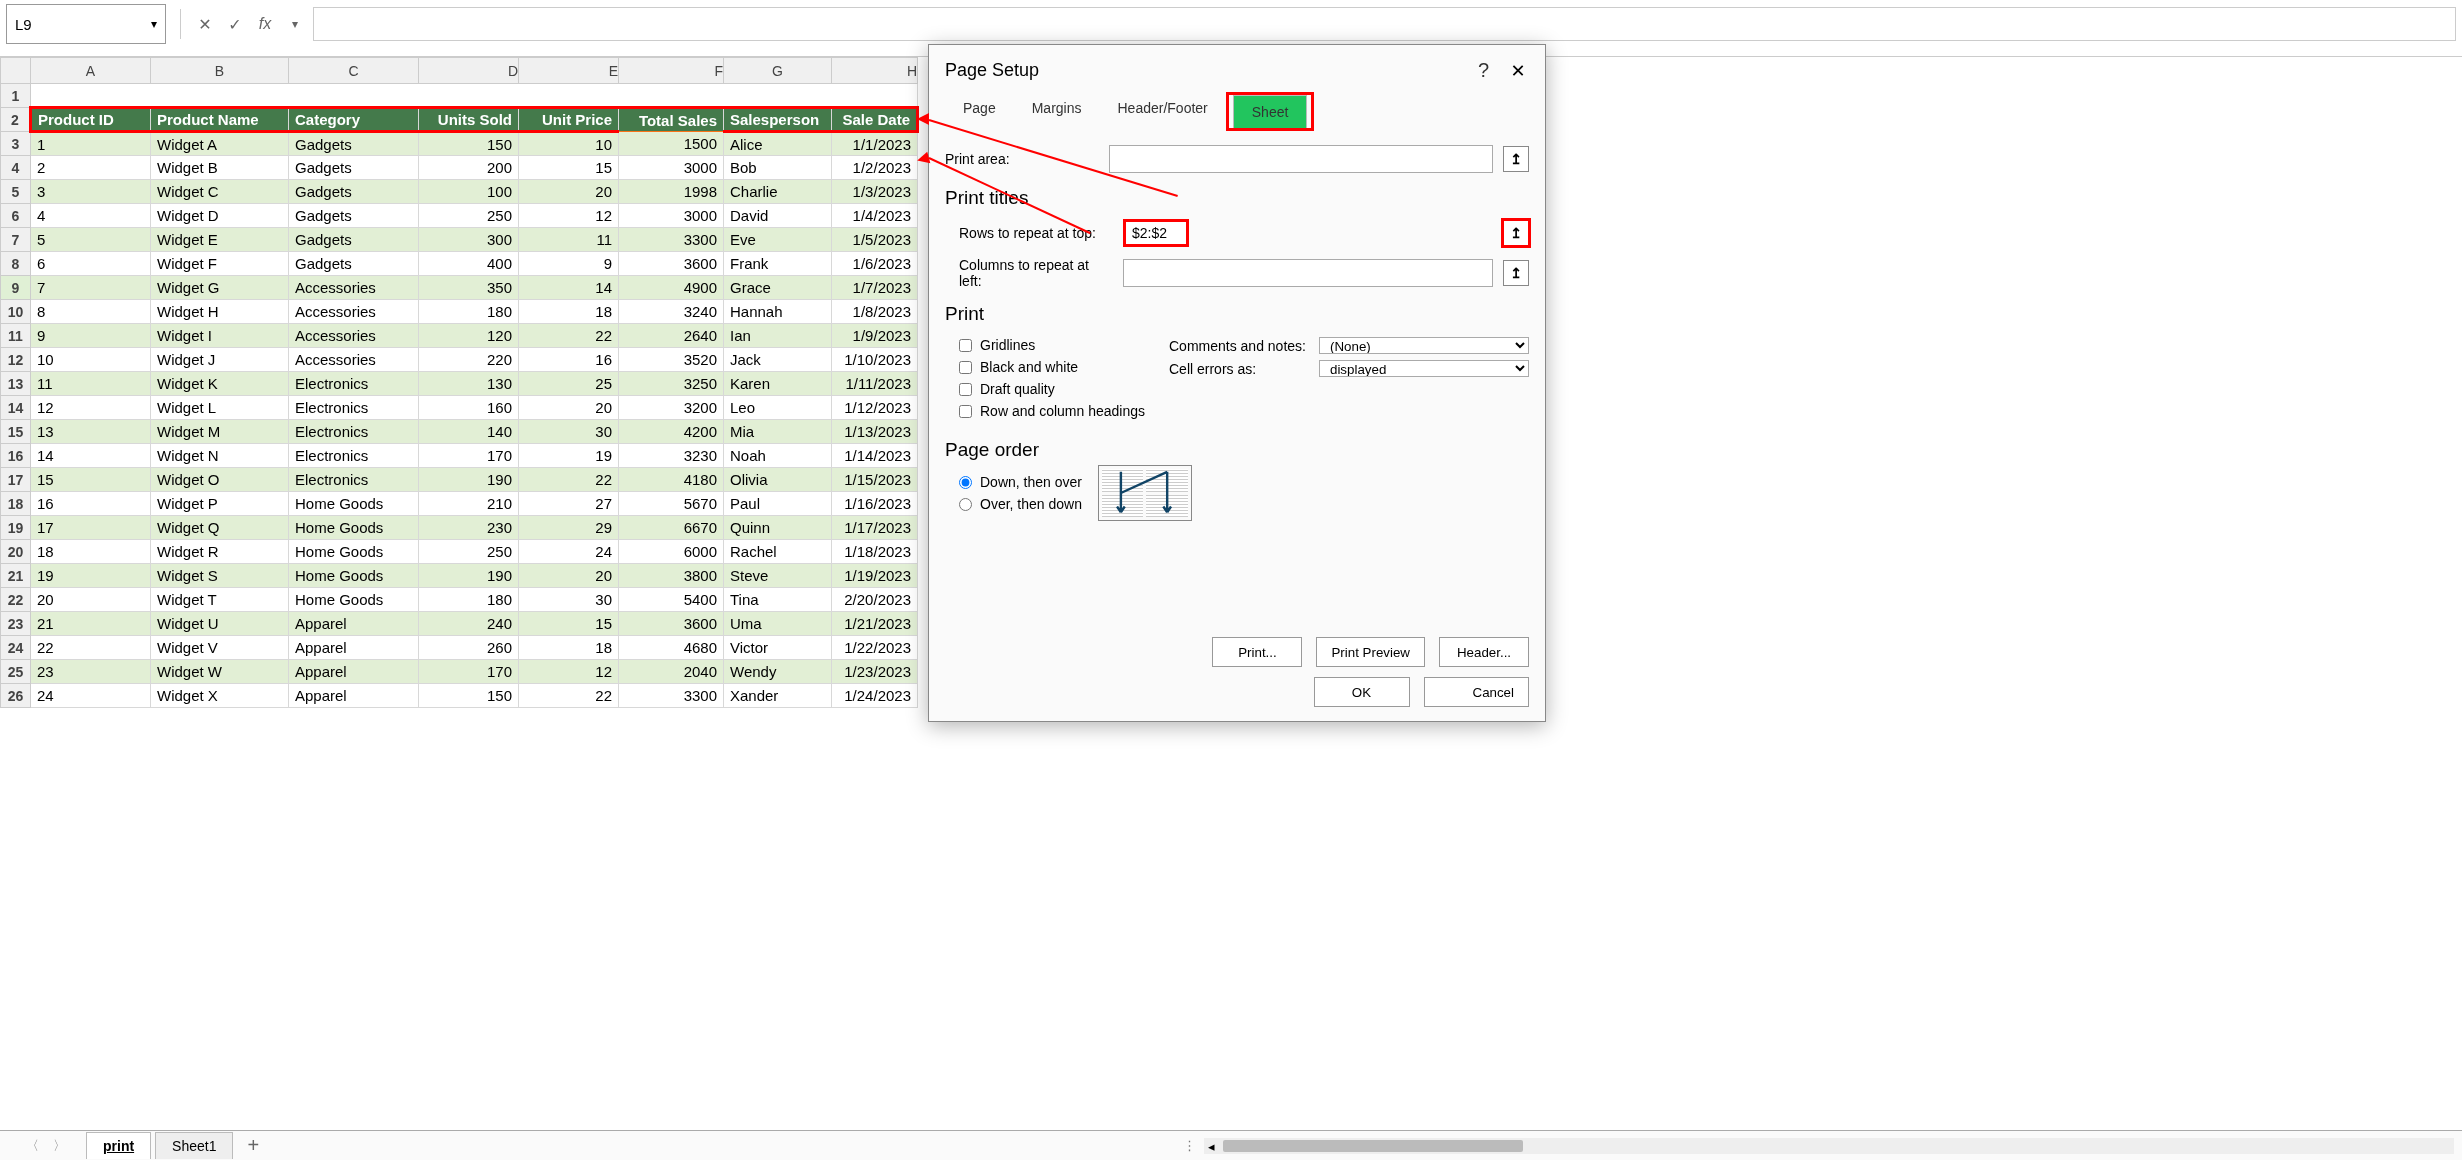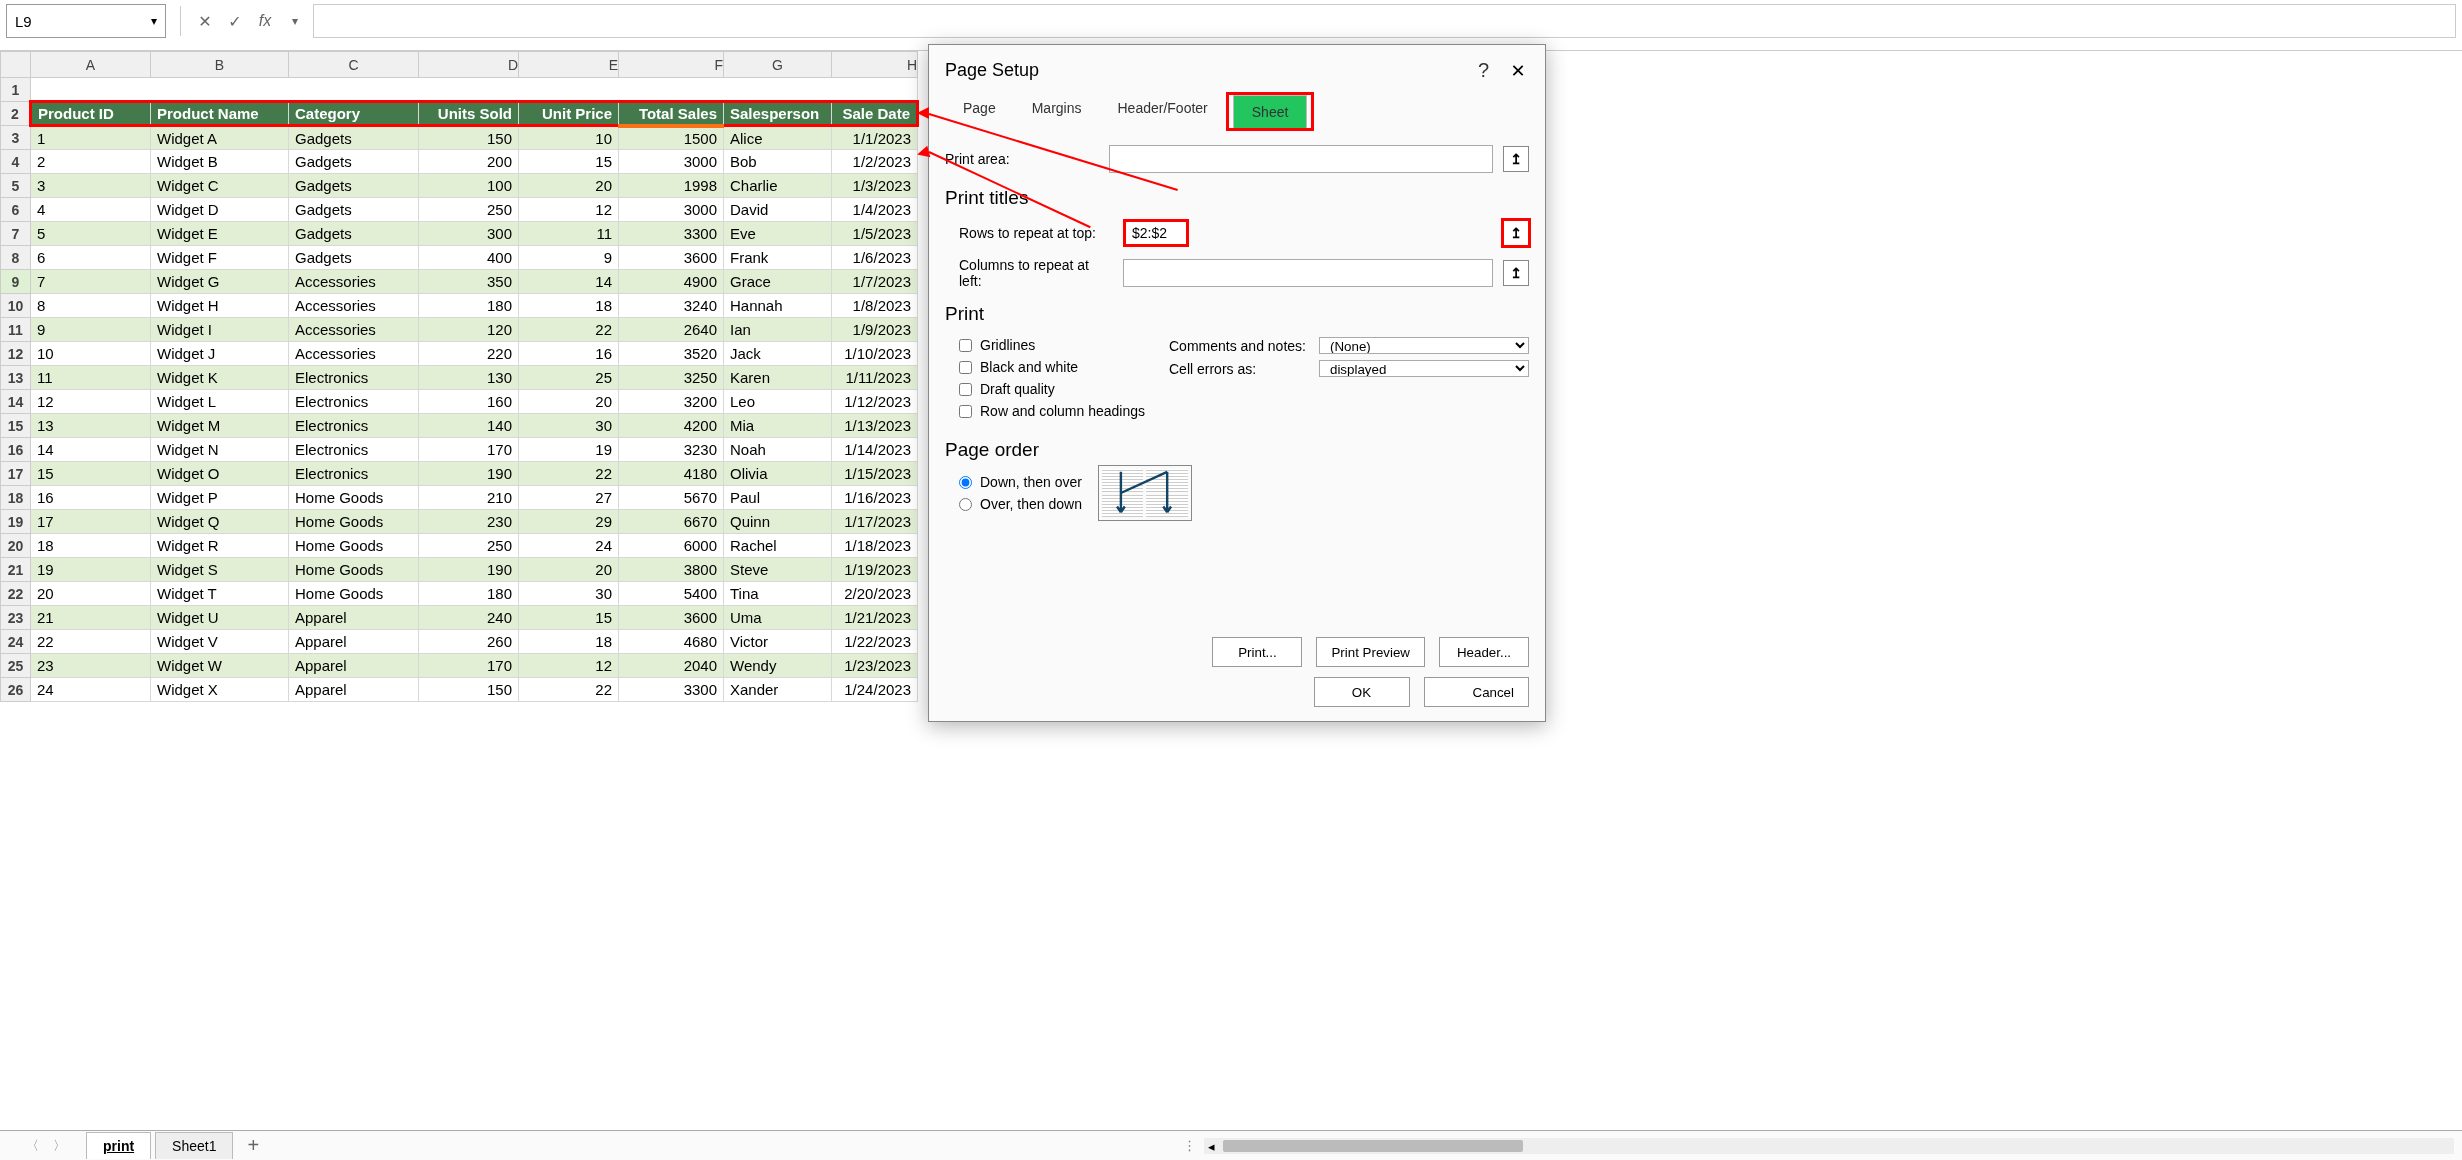--- a/index.html
+++ b/index.html
@@ -1,20 +1,20 @@
 <!DOCTYPE html>
 <html><head>
 <meta charset="utf-8">
 <style>
   * { box-sizing: border-box; margin: 0; padding: 0; }
   body { font-family: "Segoe UI", Arial, sans-serif; font-size: 13px; background: #fff; overflow: hidden; width: 2462px; height: 1160px; position: relative; }
 
   
   .fbar { display: flex; align-items: center; gap: 8px; padding: 4px 6px 12px 6px; border-bottom: 1px solid #ccc; background: #fff; }
-  .name-box { width: 160px; height: 34px; border: 1px solid #999; display: flex; align-items: center; padding: 0 8px; justify-content: space-between; font-size: 15px; }
+  .name-box { width: 160px; height: 40px; border: 1px solid #999; display: flex; align-items: center; padding: 0 8px; justify-content: space-between; font-size: 15px; }
   .fbar-ctl { display: flex; align-items: center; gap: 10px; }
   .fbar-btn { width: 20px; height: 20px; display: flex; align-items: center; justify-content: center; color: #666; font-size: 16px; }
   .formula-input { flex: 1; height: 34px; border: 1px solid #ccc; padding-left: 6px; }
 
   
   .grid-wrap { position: relative; }
   table.sheet { border-collapse: collapse; }
   .col-head { background: #f0f0f0; height: 26px; text-align: center; border: 1px solid #ccc; font-size: 14px; color: #444; font-weight: normal; }
   .row-head { background: #f0f0f0; width: 30px; text-align: center; border: 1px solid #ccc; font-size: 14px; color: #444; }
   td.cell { border-right: 1px solid #d8d8d8; border-bottom: 1px solid #d8d8d8; padding: 0 6px; height: 24px; font-size: 15px; white-space: nowrap; }
@@ -113,21 +113,21 @@
           <th class="row-head">1</th>
           <td class="cell" colspan="8"></td>
         </tr>
         <tr class="hdr-row">
           <th class="row-head">2</th>
           <td class="cell col-A annot-row2" style="border-left:3px solid #f00;border-top:3px solid #f00;border-bottom:3px solid #f00;">Product ID</td>
           <td class="cell col-B" style="border-top:3px solid #f00;border-bottom:3px solid #f00;">Product Name</td>
           <td class="cell col-C" style="border-top:3px solid #f00;border-bottom:3px solid #f00;">Category</td>
           <td class="cell col-D" style="border-top:3px solid #f00;border-bottom:3px solid #f00;">Units Sold</td>
           <td class="cell col-E" style="border-top:3px solid #f00;border-bottom:3px solid #f00;">Unit Price</td>
-          <td class="cell col-F" style="border-top:3px solid #f00;border-bottom:4px solid #f97316;">Total Sales</td>
+          <td class="cell col-F" style="border-top:3px solid #f00;border-bottom:1px solid #f97316;">Total Sales</td>
           <td class="cell col-G" style="border-top:3px solid #f00;border-bottom:3px solid #f00;">Salesperson</td>
           <td class="cell col-H" style="border-right:3px solid #f00;border-top:3px solid #f00;border-bottom:3px solid #f00;">Sale Date</td>
         </tr>
         <tr class="alt">
           <th class="row-head">3</th>
           <td class="cell col-A">1</td>
           <td class="cell col-B">Widget A</td>
           <td class="cell col-C">Gadgets</td>
           <td class="cell col-D num">150</td>
           <td class="cell col-E num">10</td>

